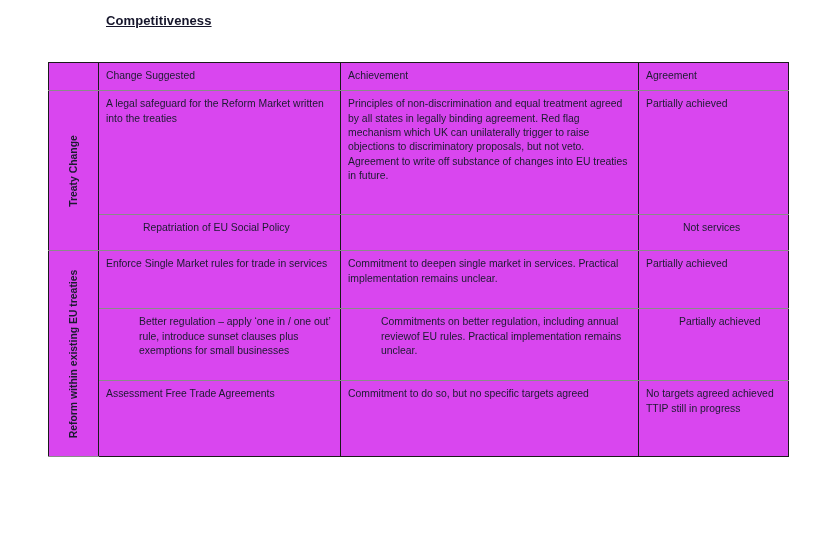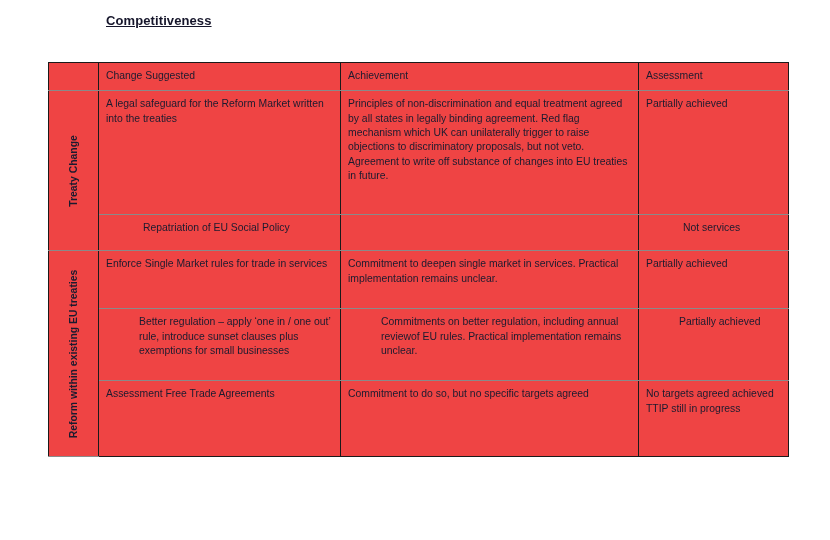--- a/index.html
+++ b/index.html
@@ -40,21 +40,21 @@
   .doc-table td, .doc-table th {
     border-right: 1.1px solid #1a1a1a;
     border-bottom: 1.1px solid #8a8a8a;
     vertical-align: top;
     padding: 6px 7px 7px 7px;
     font-size: 10.4px;
     line-height: 1.38;
     text-align: left;
     color: #1b1b2f;
     font-weight: normal;
-    background: #ef4444;
+    background: #d946ef;
   }
 
   .doc-table td:last-child,
   .doc-table th:last-child {
     border-right: none;
   }
 
   .col-rot   { width: 50px;  }
   .col-change{ width: 242px; }
   .col-ach   { width: 298px; }
@@ -107,21 +107,21 @@
     <col class="col-rot">
     <col class="col-change">
     <col class="col-ach">
     <col class="col-assess">
   </colgroup>
   <thead>
     <tr>
       <th></th>
       <th>Change Suggested</th>
       <th>Achievement</th>
-      <th>Assessment</th>
+      <th>Agreement</th>
     </tr>
   </thead>
   <tbody>
 
     <tr class="row-tall-1">
       <td class="rot-cell" rowspan="2">
         <span class="rot-inner">Treaty Change</span>
       </td>
       <td>A legal safeguard for the Reform Market written into the treaties</td>
       <td>Principles of non-discrimination and equal treatment agreed by all states in legally binding agreement. Red flag mechanism which UK can unilaterally trigger to raise objections to discriminatory proposals, but not veto. Agreement to write off substance of changes into EU treaties in future.</td>

